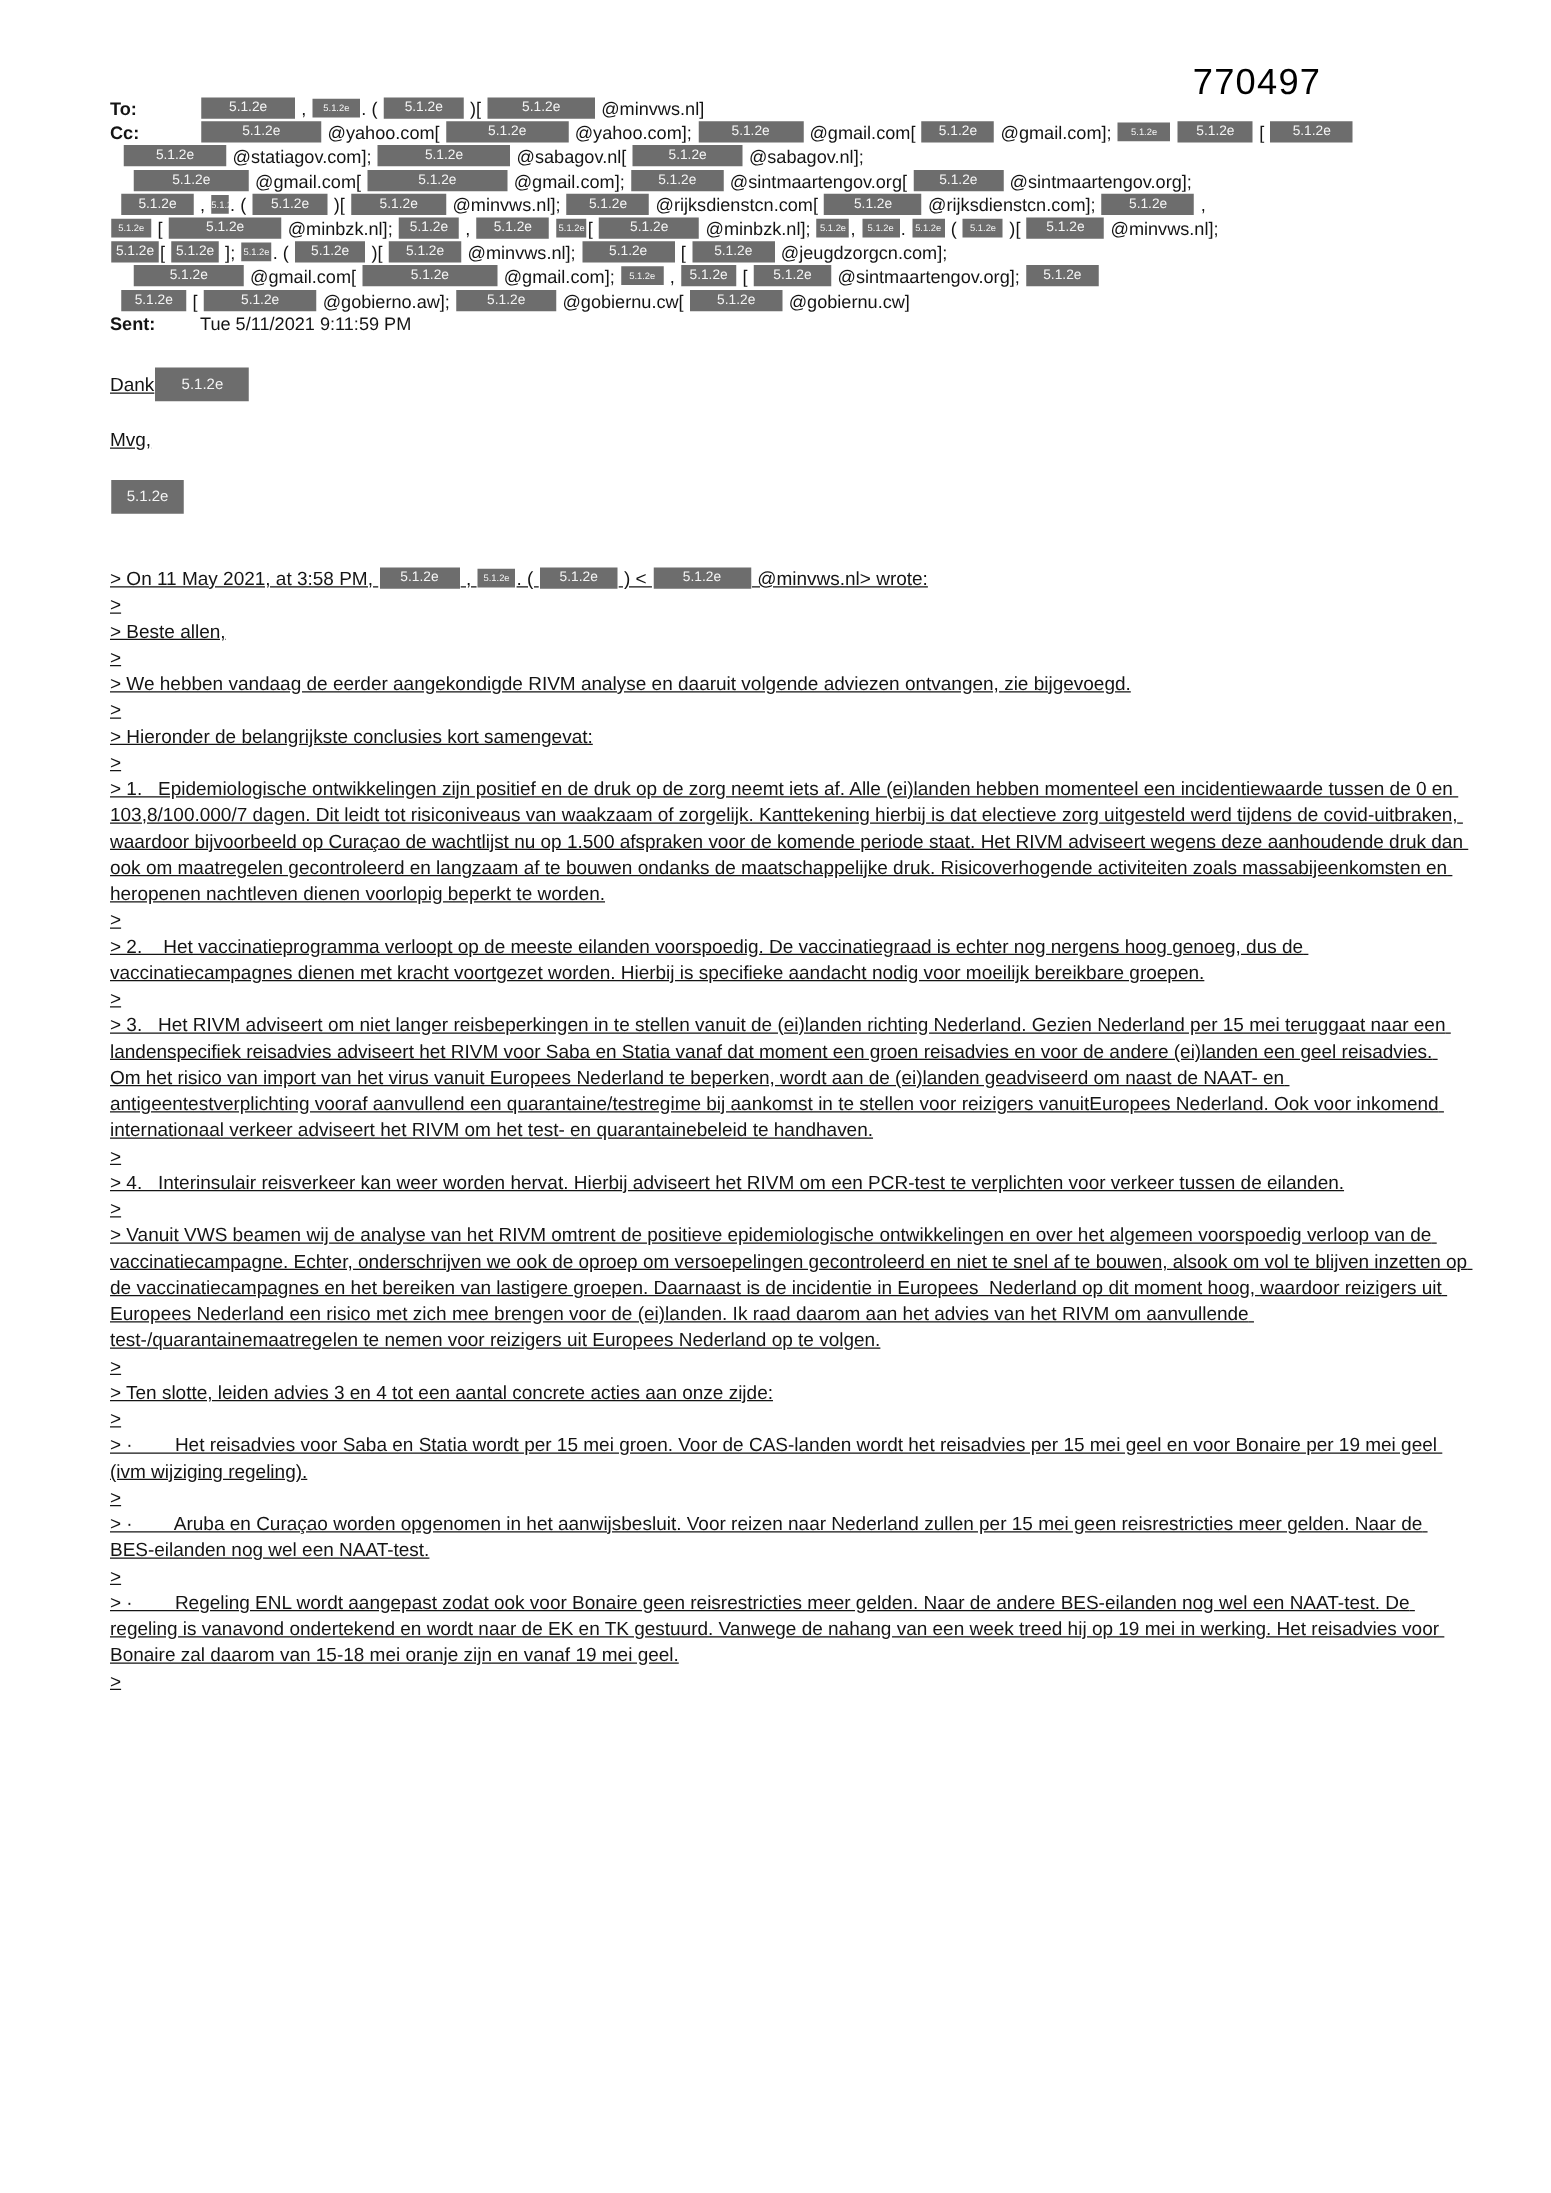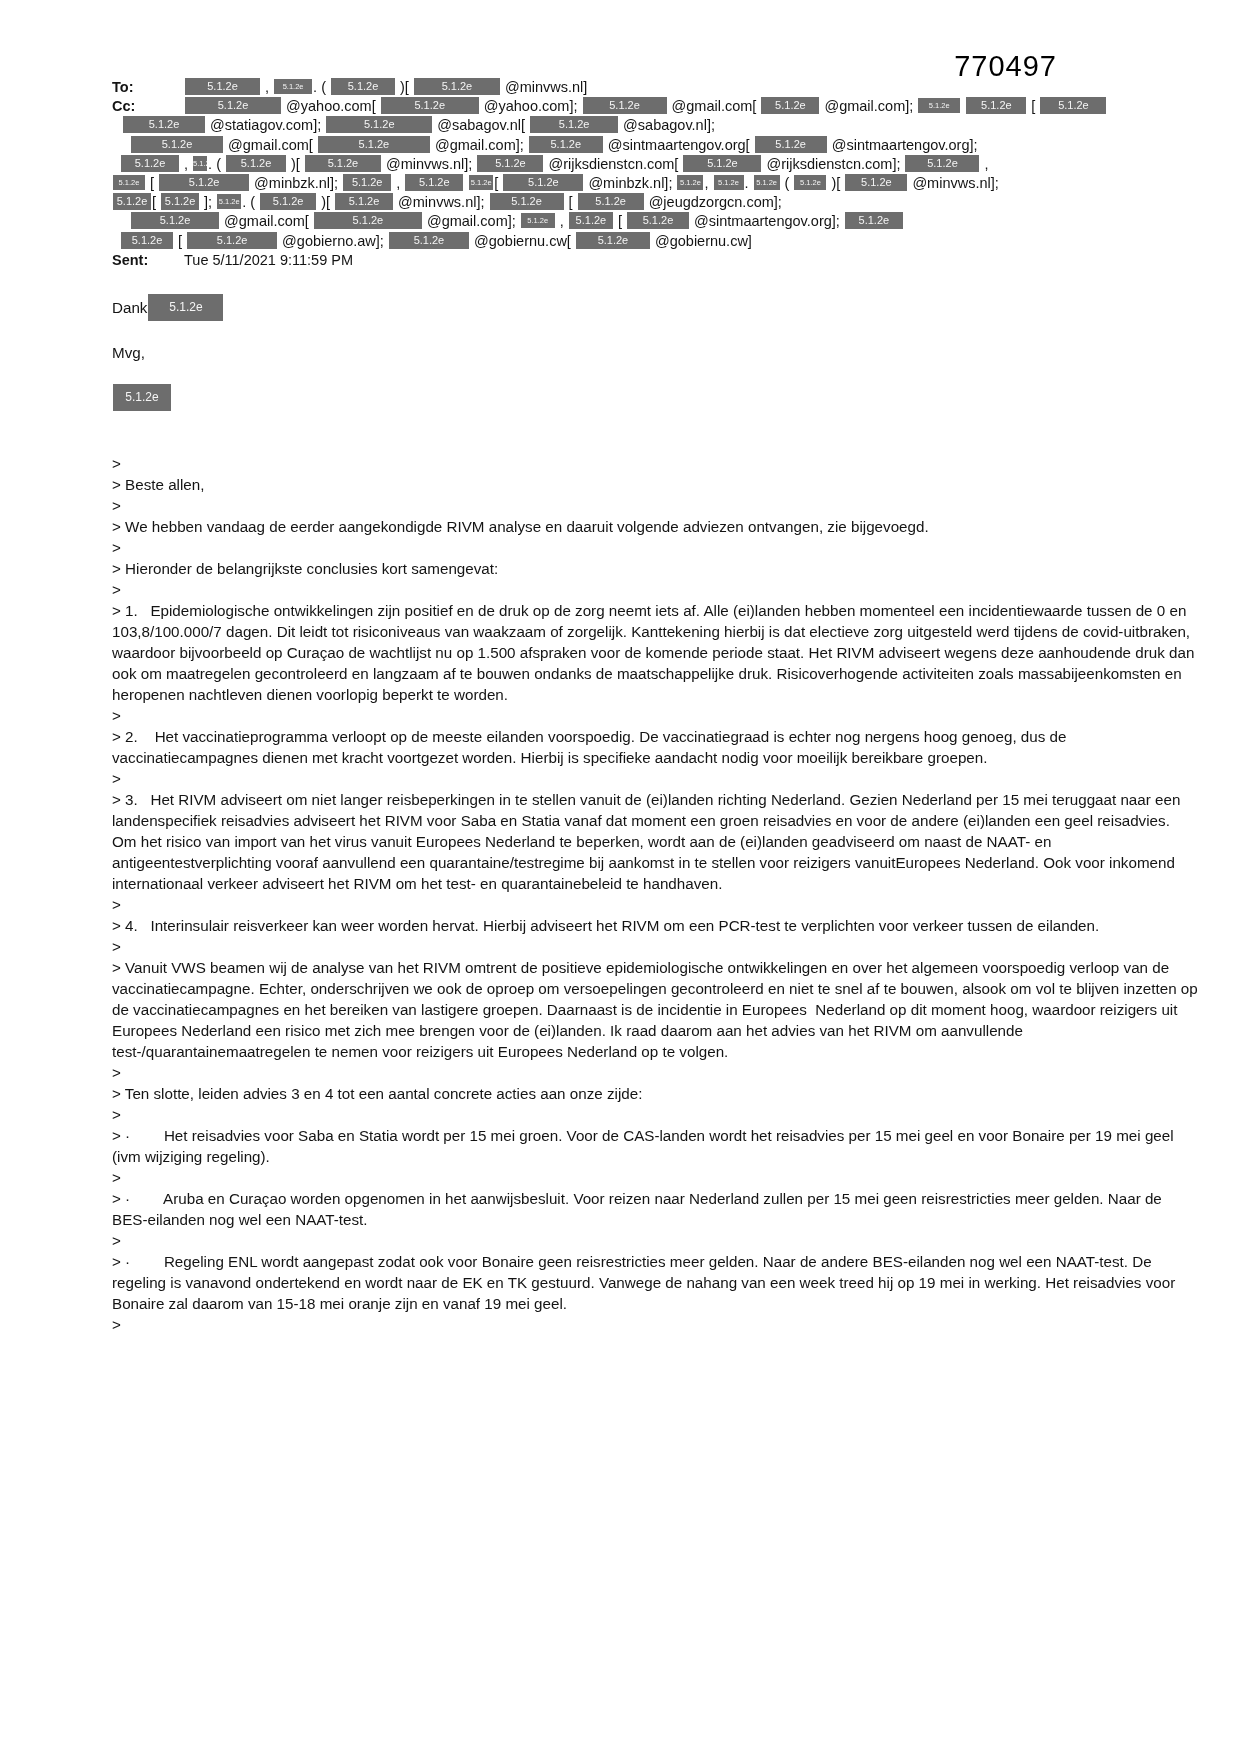--- a/index.html
+++ b/index.html
@@ -1,38 +1,38 @@
 <!DOCTYPE html>
 <html><head>
 <meta charset="utf-8">
 <style>
   html,body{margin:0;padding:0;}
   body{
     width:1241px;height:1754px;background:#ffffff;
     font-family:"Liberation Sans",sans-serif;color:#141414;
     position:relative;overflow:hidden;
   }
-  .page{padding:48px 76px 0 112px;}
+  .page{padding:48px 76px 0 88px;}
   .doc-number{
     position:absolute;top:50px;right:184px;
     font-size:29px;letter-spacing:1px;color:#000;
   }
   .hdr{margin-top:30px;margin-bottom:24px;}
   .hline{white-space:pre;line-height:19.2px;font-size:14.5px;height:19.2px;}
   .hlabel{display:inline-block;font-weight:bold;}
   .sp{display:inline-block;}
   .rd{
     display:inline-block;background:#6d6d6d;color:#f5f5f5;
     font-size:11px;height:17px;line-height:17px;text-align:center;
     vertical-align:-3px;overflow:hidden;white-space:nowrap;margin:0 1px;
   }
   .rd.s{font-size:7.5px;height:15px;line-height:15px;vertical-align:-2px;}
   .rd.t{font-size:12px;height:27px;line-height:27px;vertical-align:-8px;}
   .bd{width:1086px;}
-  .bline{font-size:15.2px;line-height:21px;white-space:pre-wrap;}
+  .bline{font-size:15.2px;line-height:21px;white-space:pre-wrap;text-decoration:underline;}
   .gapline{height:21px;}
 </style>
 </head>
 <body>
 
 <div class="page">
   <div class="doc-number">770497</div>
   <div class="hdr" id="hdr">
       <div class="hline"><span class="hlabel" style="width: 72px;">To:</span><span class="rd" style="width: 75px;">5.1.2e</span><span> , </span><span class="rd s" style="width: 38px;">5.1.2e</span><span>. ( </span><span class="rd" style="width: 64px;">5.1.2e</span><span> )[ </span><span class="rd" style="width: 86px;">5.1.2e</span><span> @minvws.nl]</span></div>
       <div class="hline"><span class="hlabel" style="width: 72px;">Cc:</span><span class="rd" style="width: 96px;">5.1.2e</span><span> @yahoo.com[ </span><span class="rd" style="width: 98px;">5.1.2e</span><span> @yahoo.com]; </span><span class="rd" style="width: 84px;">5.1.2e</span><span> @gmail.com[ </span><span class="rd" style="width: 58px;">5.1.2e</span><span> @gmail.com]; </span><span class="rd s" style="width: 42px;">5.1.2e</span><span> </span><span class="rd" style="width: 60px;">5.1.2e</span><span> [ </span><span class="rd" style="width: 66px;">5.1.2e</span></div>
@@ -46,20 +46,21 @@
       <div class="hline"><span class="hlabel" style="width: 72px;">Sent:</span><span>Tue 5/11/2021 9:11:59 PM</span></div>
     </div>
   <div class="bd" id="bd">
       <div class="bline"><span>Dank</span><span class="rd t" style="width: 75px;">5.1.2e</span></div>
       <div class="gapline"></div>
       <div class="bline">Mvg,</div>
       <div class="gapline"></div>
       <div class="bline"><span class="rd t" style="width: 58px;">5.1.2e</span></div>
       <div class="gapline"></div>
       <div class="gapline"></div>
+      <div class="bline"><span>&gt; On 11 May 2021, at 3:58 PM, </span><span class="rd" style="width: 64px;">5.1.2e</span><span> , </span><span class="rd s" style="width: 30px;">5.1.2e</span><span>. ( </span><span class="rd" style="width: 62px;">5.1.2e</span><span> ) &lt; </span><span class="rd" style="width: 78px;">5.1.2e</span><span> @minvws.nl&gt; wrote:</span></div>
       <div class="bline">&gt;</div>
       <div class="bline">&gt; Beste allen,</div>
       <div class="bline">&gt;</div>
       <div class="bline">&gt; We hebben vandaag de eerder aangekondigde RIVM analyse en daaruit volgende adviezen ontvangen, zie bijgevoegd.</div>
       <div class="bline">&gt;</div>
       <div class="bline">&gt; Hieronder de belangrijkste conclusies kort samengevat:</div>
       <div class="bline">&gt;</div>
       <div class="bline">&gt; 1.   Epidemiologische ontwikkelingen zijn positief en de druk op de zorg neemt iets af. Alle (ei)landen hebben momenteel een incidentiewaarde tussen de 0 en 103,8/100.000/7 dagen. Dit leidt tot risiconiveaus van waakzaam of zorgelijk. Kanttekening hierbij is dat electieve zorg uitgesteld werd tijdens de covid-uitbraken, waardoor bijvoorbeeld op Curaçao de wachtlijst nu op 1.500 afspraken voor de komende periode staat. Het RIVM adviseert wegens deze aanhoudende druk dan ook om maatregelen gecontroleerd en langzaam af te bouwen ondanks de maatschappelijke druk. Risicoverhogende activiteiten zoals massabijeenkomsten en heropenen nachtleven dienen voorlopig beperkt te worden.</div>
       <div class="bline">&gt;</div>
       <div class="bline">&gt; 2.    Het vaccinatieprogramma verloopt op de meeste eilanden voorspoedig. De vaccinatiegraad is echter nog nergens hoog genoeg, dus de vaccinatiecampagnes dienen met kracht voortgezet worden. Hierbij is specifieke aandacht nodig voor moeilijk bereikbare groepen.</div>

